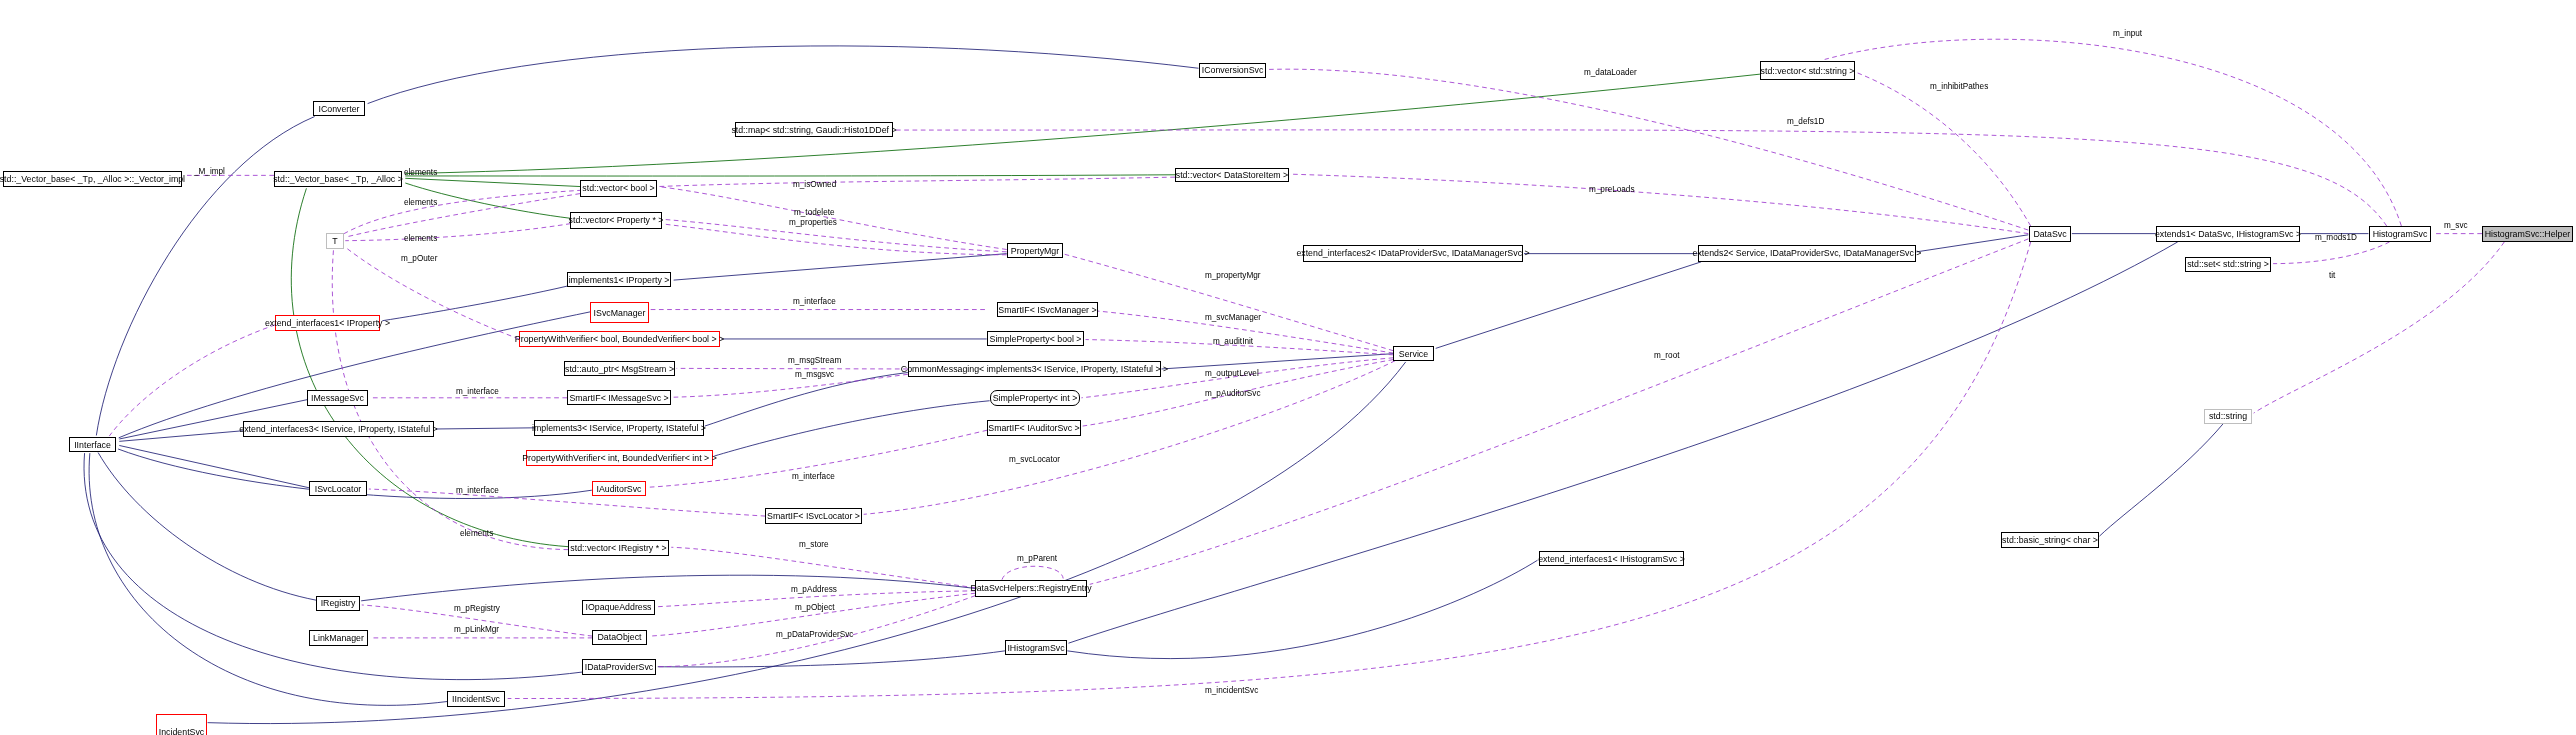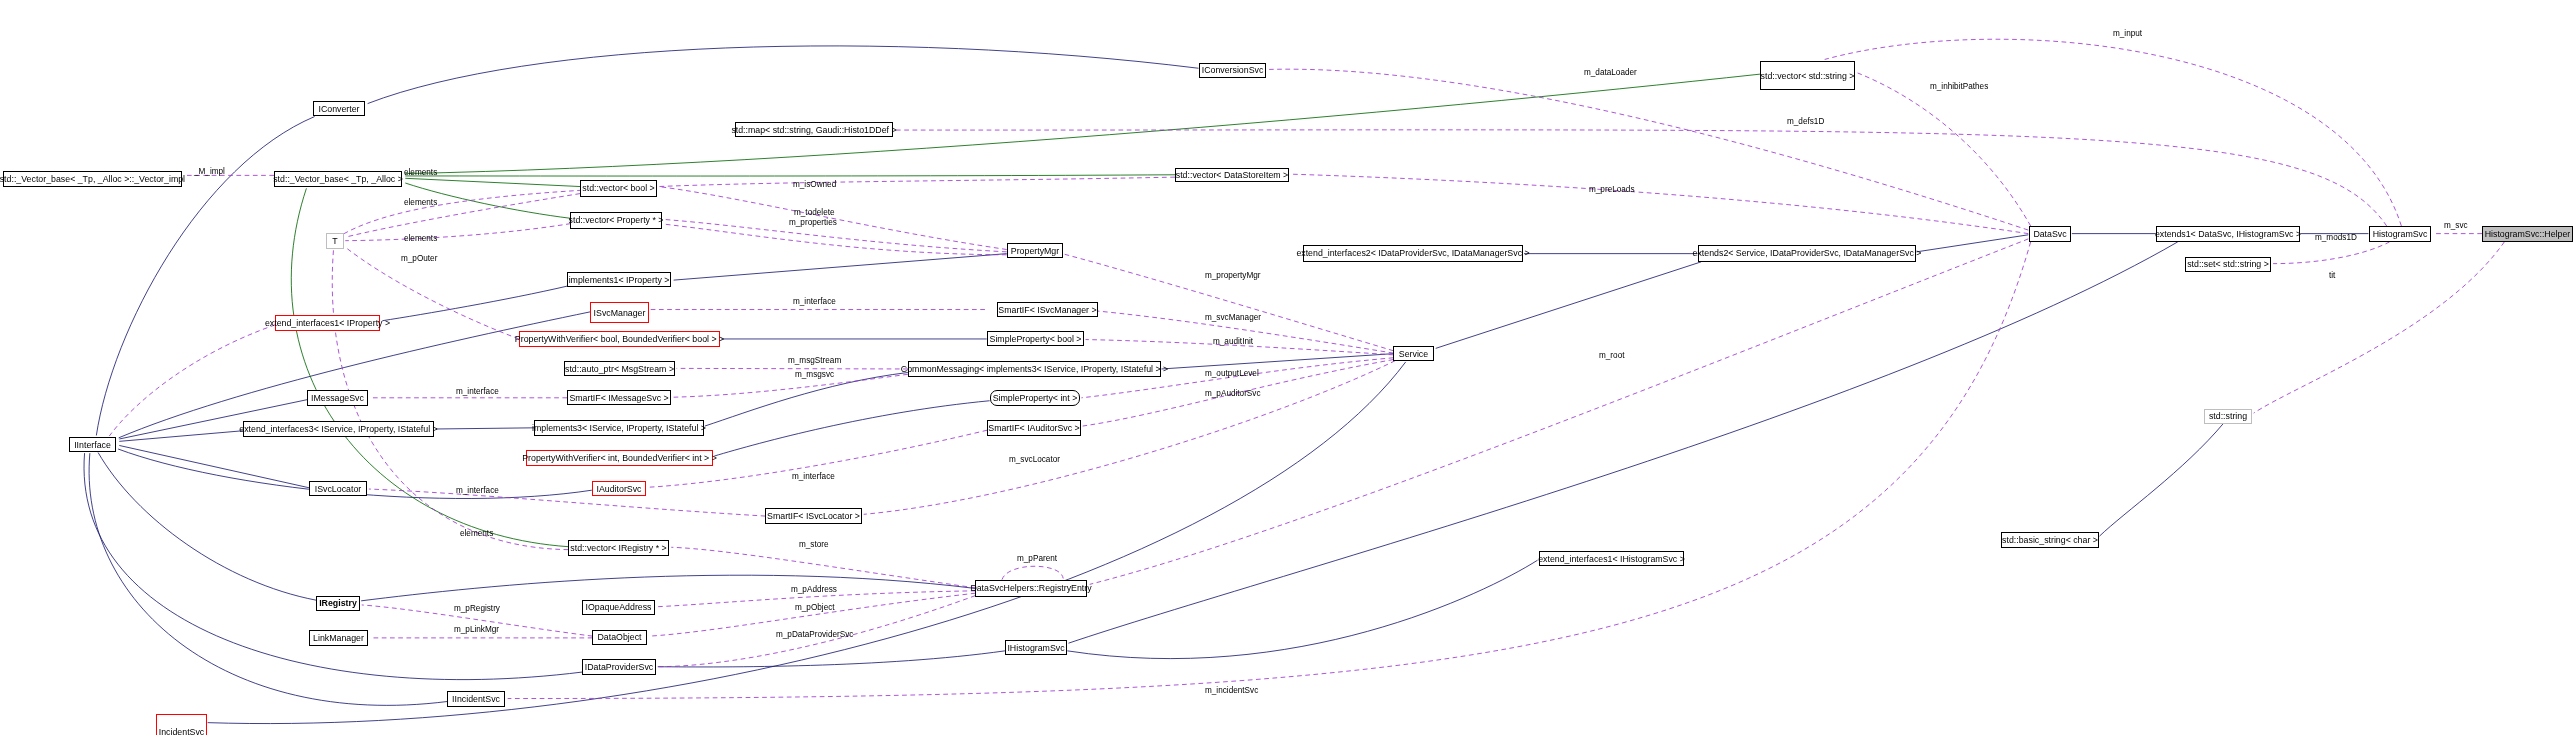--- a/index.html
+++ b/index.html
@@ -132,32 +132,32 @@
       <div class="node" style="left: 564px; top: 361px; width: 111px; height: 15.3px;">std::auto_ptr&lt; MsgStream &gt;</div>
       <div class="node" style="left: 908px; top: 361px; width: 253px; height: 16px;">CommonMessaging&lt; implements3&lt; IService, IProperty, IStateful &gt; &gt;</div>
       <div class="node" style="left: 567px; top: 390px; width: 104px; height: 15.3px;">SmartIF&lt; IMessageSvc &gt;</div>
       <div class="node" style="left: 990px; top: 390px; width: 90px; height: 16px; border-radius: 7px;">SimpleProperty&lt; int &gt;</div>
       <div class="node" style="left: 534px; top: 420px; width: 170px; height: 16px;">implements3&lt; IService, IProperty, IStateful &gt;</div>
       <div class="node" style="left: 987px; top: 420px; width: 94px; height: 16px;">SmartIF&lt; IAuditorSvc &gt;</div>
       <div class="node red" style="left: 526px; top: 450px; width: 187px; height: 16px;">PropertyWithVerifier&lt; int, BoundedVerifier&lt; int &gt; &gt;</div>
       <div class="node red" style="left: 592px; top: 481px; width: 54px; height: 15.3px;">IAuditorSvc</div>
       <div class="node" style="left: 765px; top: 508px; width: 97px; height: 16px;">SmartIF&lt; ISvcLocator &gt;</div>
       <div class="node" style="left: 568px; top: 540px; width: 101px; height: 16px;">std::vector&lt; IRegistry * &gt;</div>
-      <div class="node" style="left: 316px; top: 596px; width: 44px; height: 14.7px; font-weight: bold;">IRegistry</div>
+      <div class="node" style="left: 316px; top: 596px; width: 44px; height: 14.7px;">IRegistry</div>
       <div class="node" style="left: 309px; top: 630px; width: 59px; height: 16px;">LinkManager</div>
       <div class="node" style="left: 582px; top: 600px; width: 73px; height: 14.7px;">IOpaqueAddress</div>
       <div class="node" style="left: 592px; top: 630px; width: 55px; height: 14.7px;">DataObject</div>
       <div class="node" style="left: 582px; top: 659px; width: 74px; height: 16px;">IDataProviderSvc</div>
       <div class="node" style="left: 975px; top: 580px; width: 112px; height: 16.5px;">DataSvcHelpers::RegistryEntry</div>
       <div class="node" style="left: 1005px; top: 640px; width: 62px; height: 15.3px;">IHistogramSvc</div>
       <div class="node" style="left: 447px; top: 691px; width: 58px; height: 16px;">IIncidentSvc</div>
       <div class="node red" style="left: 156px; top: 714px; width: 51px; height: 35px; text-decoration: underline;">IncidentSvc</div>
       <div class="node" style="left: 1199px; top: 63px; width: 67px; height: 14.7px;">IConversionSvc</div>
       <div class="node" style="left: 1175px; top: 168px; width: 114px; height: 14px;">std::vector&lt; DataStoreItem &gt;</div>
-      <div class="node" style="left: 1760px; top: 61px; width: 95px; height: 29px;">std::vector&lt; std::string &gt;</div>
+      <div class="node" style="left: 1760px; top: 61px; width: 95px; height: 19px;">std::vector&lt; std::string &gt;</div>
       <div class="node" style="left: 1303px; top: 245px; width: 220px; height: 16.5px;">extend_interfaces2&lt; IDataProviderSvc, IDataManagerSvc &gt;</div>
       <div class="node" style="left: 1698px; top: 245px; width: 218px; height: 16.5px;">extends2&lt; Service, IDataProviderSvc, IDataManagerSvc &gt;</div>
       <div class="node" style="left: 1393px; top: 346px; width: 41px; height: 15.3px;">Service</div>
       <div class="node" style="left: 2029px; top: 226px; width: 42px; height: 16px;">DataSvc</div>
       <div class="node" style="left: 2156px; top: 226px; width: 144px; height: 16px;">extends1&lt; DataSvc, IHistogramSvc &gt;</div>
       <div class="node" style="left: 2369px; top: 226px; width: 62px; height: 16px;">HistogramSvc</div>
       <div class="node grayfill" style="left: 2482px; top: 226px; width: 91px; height: 16px;">HistogramSvc::Helper</div>
       <div class="node" style="left: 2185px; top: 257px; width: 86px; height: 14.7px;">std::set&lt; std::string &gt;</div>
       <div class="node grayborder" style="left: 2204px; top: 409px; width: 48px; height: 14.7px;">std::string</div>
       <div class="node" style="left: 1539px; top: 551px; width: 145px; height: 15.3px;">extend_interfaces1&lt; IHistogramSvc &gt;</div>
@@ -191,19 +191,19 @@
       <span class="edge-label" style="left: 1584px; top: 68px;">m_dataLoader</span>
       <span class="edge-label" style="left: 1589px; top: 185px;">m_preLoads</span>
       <span class="edge-label" style="left: 1787px; top: 117px;">m_defs1D</span>
       <span class="edge-label" style="left: 2113px; top: 29px;">m_input</span>
       <span class="edge-label" style="left: 1930px; top: 82px;">m_inhibitPathes</span>
       <span class="edge-label" style="left: 1205px; top: 271px;">m_propertyMgr</span>
       <span class="edge-label" style="left: 1205px; top: 313px;">m_svcManager</span>
       <span class="edge-label" style="left: 1213px; top: 337px;">m_auditInit</span>
       <span class="edge-label" style="left: 1205px; top: 369px;">m_outputLevel</span>
       <span class="edge-label" style="left: 1205px; top: 389px;">m_pAuditorSvc</span>
-      <span class="edge-label" style="left: 1599px; top: 351px;">m_root</span>
+      <span class="edge-label" style="left: 1654px; top: 351px;">m_root</span>
       <span class="edge-label" style="left: 2444px; top: 221px;">m_svc</span>
       <span class="edge-label" style="left: 2315px; top: 233px;">m_mods1D</span>
       <span class="edge-label" style="left: 2329px; top: 271px;">tit</span>
     </div>
 </div>
 
 
 </body></html>

